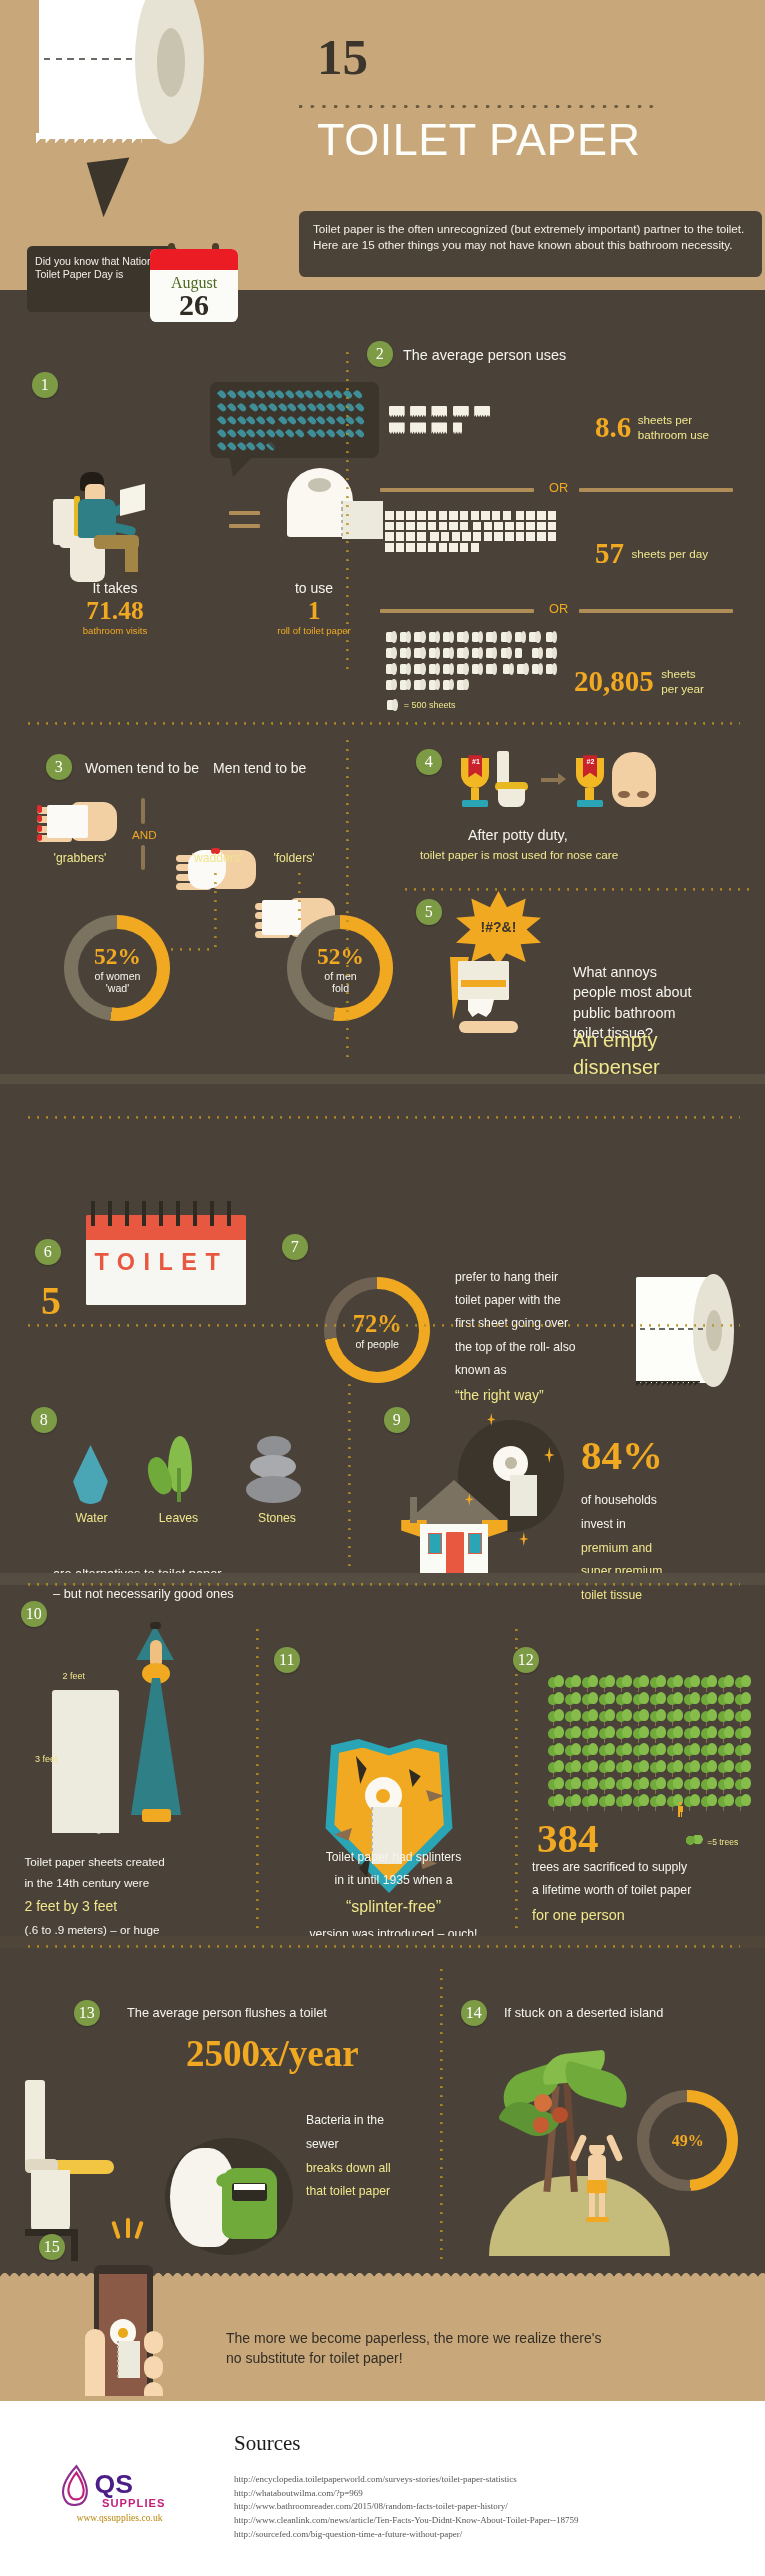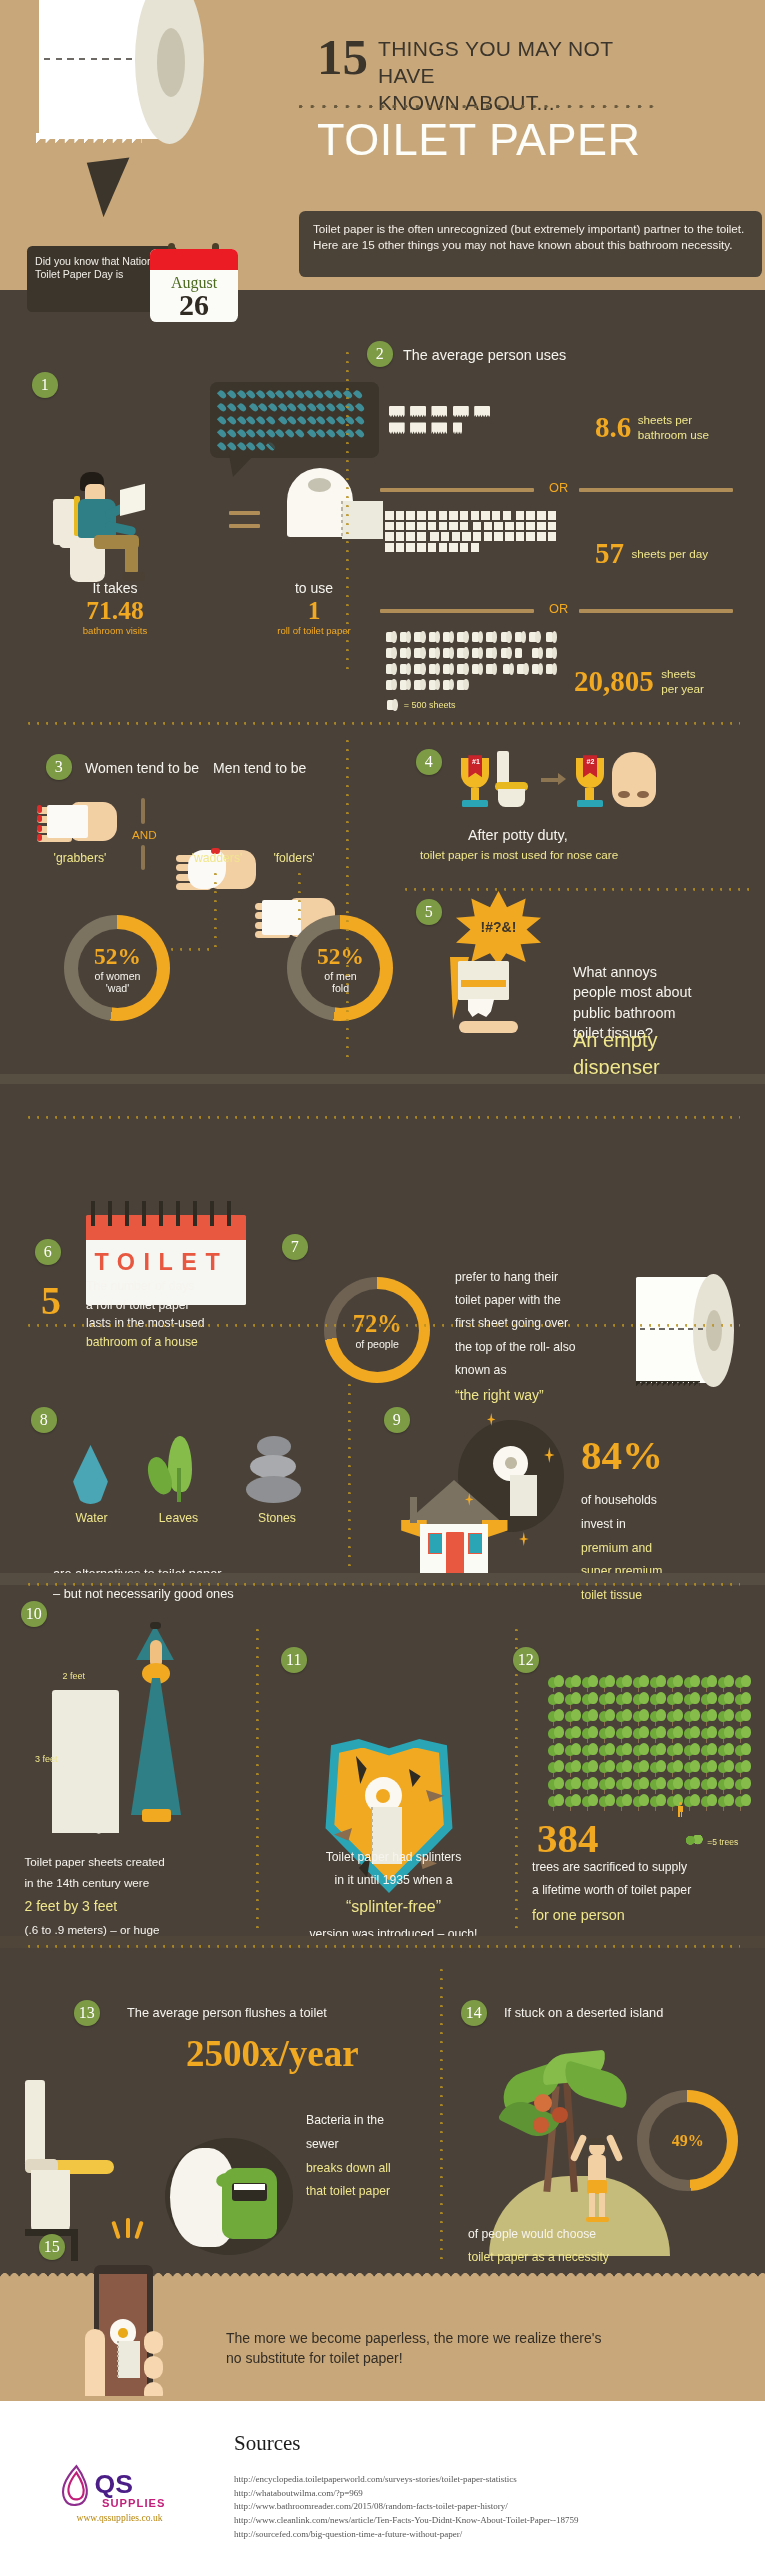--- a/index.html
+++ b/index.html
@@ -117,24 +117,20 @@
     <div class="roll-outer">
       <div class="roll-paper"></div>
       <div class="roll-dash"></div>
       <div class="roll-cyl"></div>
       <div class="roll-hole"></div>
       <div class="roll-zig"></div>
     </div>
     <div class="roll-tail"></div>
 
     <div class="hdr-15">15</div>
-    <div class="hdr-sub">
-      <div>THINGS YOU MAY NOT HAVE</div>
-      <div>KNOWN ABOUT...</div>
-    </div>
     <div class="hdr-dots"></div>
     <div class="hdr-title">TOILET PAPER</div>
 
     <div class="intro-box">Toilet paper is the often unrecognized (but extremely important) partner to the toilet.  Here are 15 other things you may not have known about this bathroom necessity.</div>
 
     <div class="scallop-fill"></div>
     <div class="scallop-bottom"></div>
   </div>
 
   <div class="dyk-box">Did you know that National Toilet Paper Day is</div>
@@ -415,26 +411,20 @@
     <div style="position:absolute;left:39px;top:0;width:3.7px;height:24.5px;background:#2f2a22;"></div>
     <div style="position:absolute;left:56px;top:0;width:3.7px;height:24.5px;background:#2f2a22;"></div>
     <div style="position:absolute;left:73px;top:0;width:3.7px;height:24.5px;background:#2f2a22;"></div>
     <div style="position:absolute;left:90px;top:0;width:3.7px;height:24.5px;background:#2f2a22;"></div>
     <div style="position:absolute;left:107px;top:0;width:3.7px;height:24.5px;background:#2f2a22;"></div>
     <div style="position:absolute;left:124px;top:0;width:3.7px;height:24.5px;background:#2f2a22;"></div>
     <div style="position:absolute;left:141px;top:0;width:3.7px;height:24.5px;background:#2f2a22;"></div>
     <div style="position:absolute;left:8.5px;top:48px;width:144px;color:#e8573f;font-size:23.4px;font-weight:700;letter-spacing:8.5px;">TOILET</div>
   </div>
   <div class="sec serifnum" style="left:41px; top:1277px; font-size:40px;">5</div>
-  <div class="sec" style="left:86px; top:1277px; width:176px; font-size:12.2px; line-height:1.52;">
-    <div class="white">The number of days</div>
-    <div class="white">a roll of toilet paper</div>
-    <div class="white">lasts in the most-used</div>
-    <div class="yellow">bathroom of a house</div>
-  </div>
 
   <div class="sec" style="left:282px; top:1234px;">
     <div class="badge">7</div>
   </div>
   <div class="sec" style="left:324px; top:1277px;">
     <div class="donut" style="width:106px;height:106px;background:conic-gradient(#f2a922 0 72%, #6f6253 72% 100%);">
       <div class="hole" style="left:11.7px;top:11.7px;width:83px;height:83px;">
         <div class="serifnum" style="font-size:24.5px;">72%</div>
         <div class="white" style="font-size:10.6px;">of people</div>
       </div>
@@ -547,21 +537,21 @@
   </div>
   <div class="sec" style="left:24.5px; top:1851px; width:213px; font-size:11.7px; line-height:1.82;">
     <div class="white">Toilet paper sheets created</div>
     <div class="white">in the 14th century were</div>
     <div class="yellow" style="font-size:14px;">2 feet by 3 feet</div>
     <div class="white">(.6 to .9 meters) – or huge</div>
   </div>
 
   <div class="dashdiv-v" style="left:256px; top:1628px; height:303px;"></div>
 
-  <div class="sec" style="left:281px; top:1647px;">
+  <div class="sec" style="left:274px; top:1647px;">
     <div class="badge">11</div>
   </div>
   <div class="sec" style="left:320px; top:1739px; width:138px; height:154px;">
     <div style="position:absolute;left:0;top:0;width:138px;height:154px;background:#2aa5b5;
        clip-path:polygon(8% 4%,28% 0,50% 6%,72% 0,92% 4%,96% 58%,50% 100%,4% 58%);"></div>
     <div style="position:absolute;left:9.6px;top:8.5px;width:119px;height:133px;background:#f2a922;
        clip-path:polygon(8% 4%,28% 0,50% 6%,72% 0,92% 4%,96% 58%,50% 100%,4% 58%);"></div>
     <div style="position:absolute;left:45px;top:38px;width:37px;height:37px;background:#faf8f1;border-radius:50%;"></div>
     <div style="position:absolute;left:56px;top:50px;width:14px;height:14px;background:#f2a922;border-radius:50%;"></div>
     <div style="position:absolute;left:52px;top:68px;width:30px;height:57px;background:#eceadd;"></div>
@@ -667,24 +657,20 @@
   </div>
 
   <div class="sec" style="left:637px; top:2090px;">
     <div class="donut" style="width:101px;height:101px;background:conic-gradient(#f2a922 0 49%, #6f6253 49% 100%);">
       <div class="hole" style="left:11.7px;top:11.7px;width:78px;height:78px;">
         <div class="serifnum" style="font-size:16px;">49%</div>
       </div>
     </div>
   </div>
 
-  <div class="sec" style="left:468px; top:2223px; width:245px; font-size:12.2px; line-height:1.9;">
-    <div class="white">of people would choose</div>
-    <div class="yellow">toilet paper as a necessity</div>
-  </div>
 
   <div class="sec" style="left:39px; top:2234px;">
     <div class="badge">15</div>
   </div>
 
   <div class="sec" style="left:0; top:2278px; width:766px; height:123px; background:#c8a87a;"></div>
   <div class="sec" style="left:0; top:2273px; width:766px; height:9.6px;
      background: radial-gradient(circle at 4.8px 4.8px, #c8a87a 4.5px, rgba(0,0,0,0) 4.8px) repeat-x;
      background-size:9.6px 9.6px;"></div>
 

